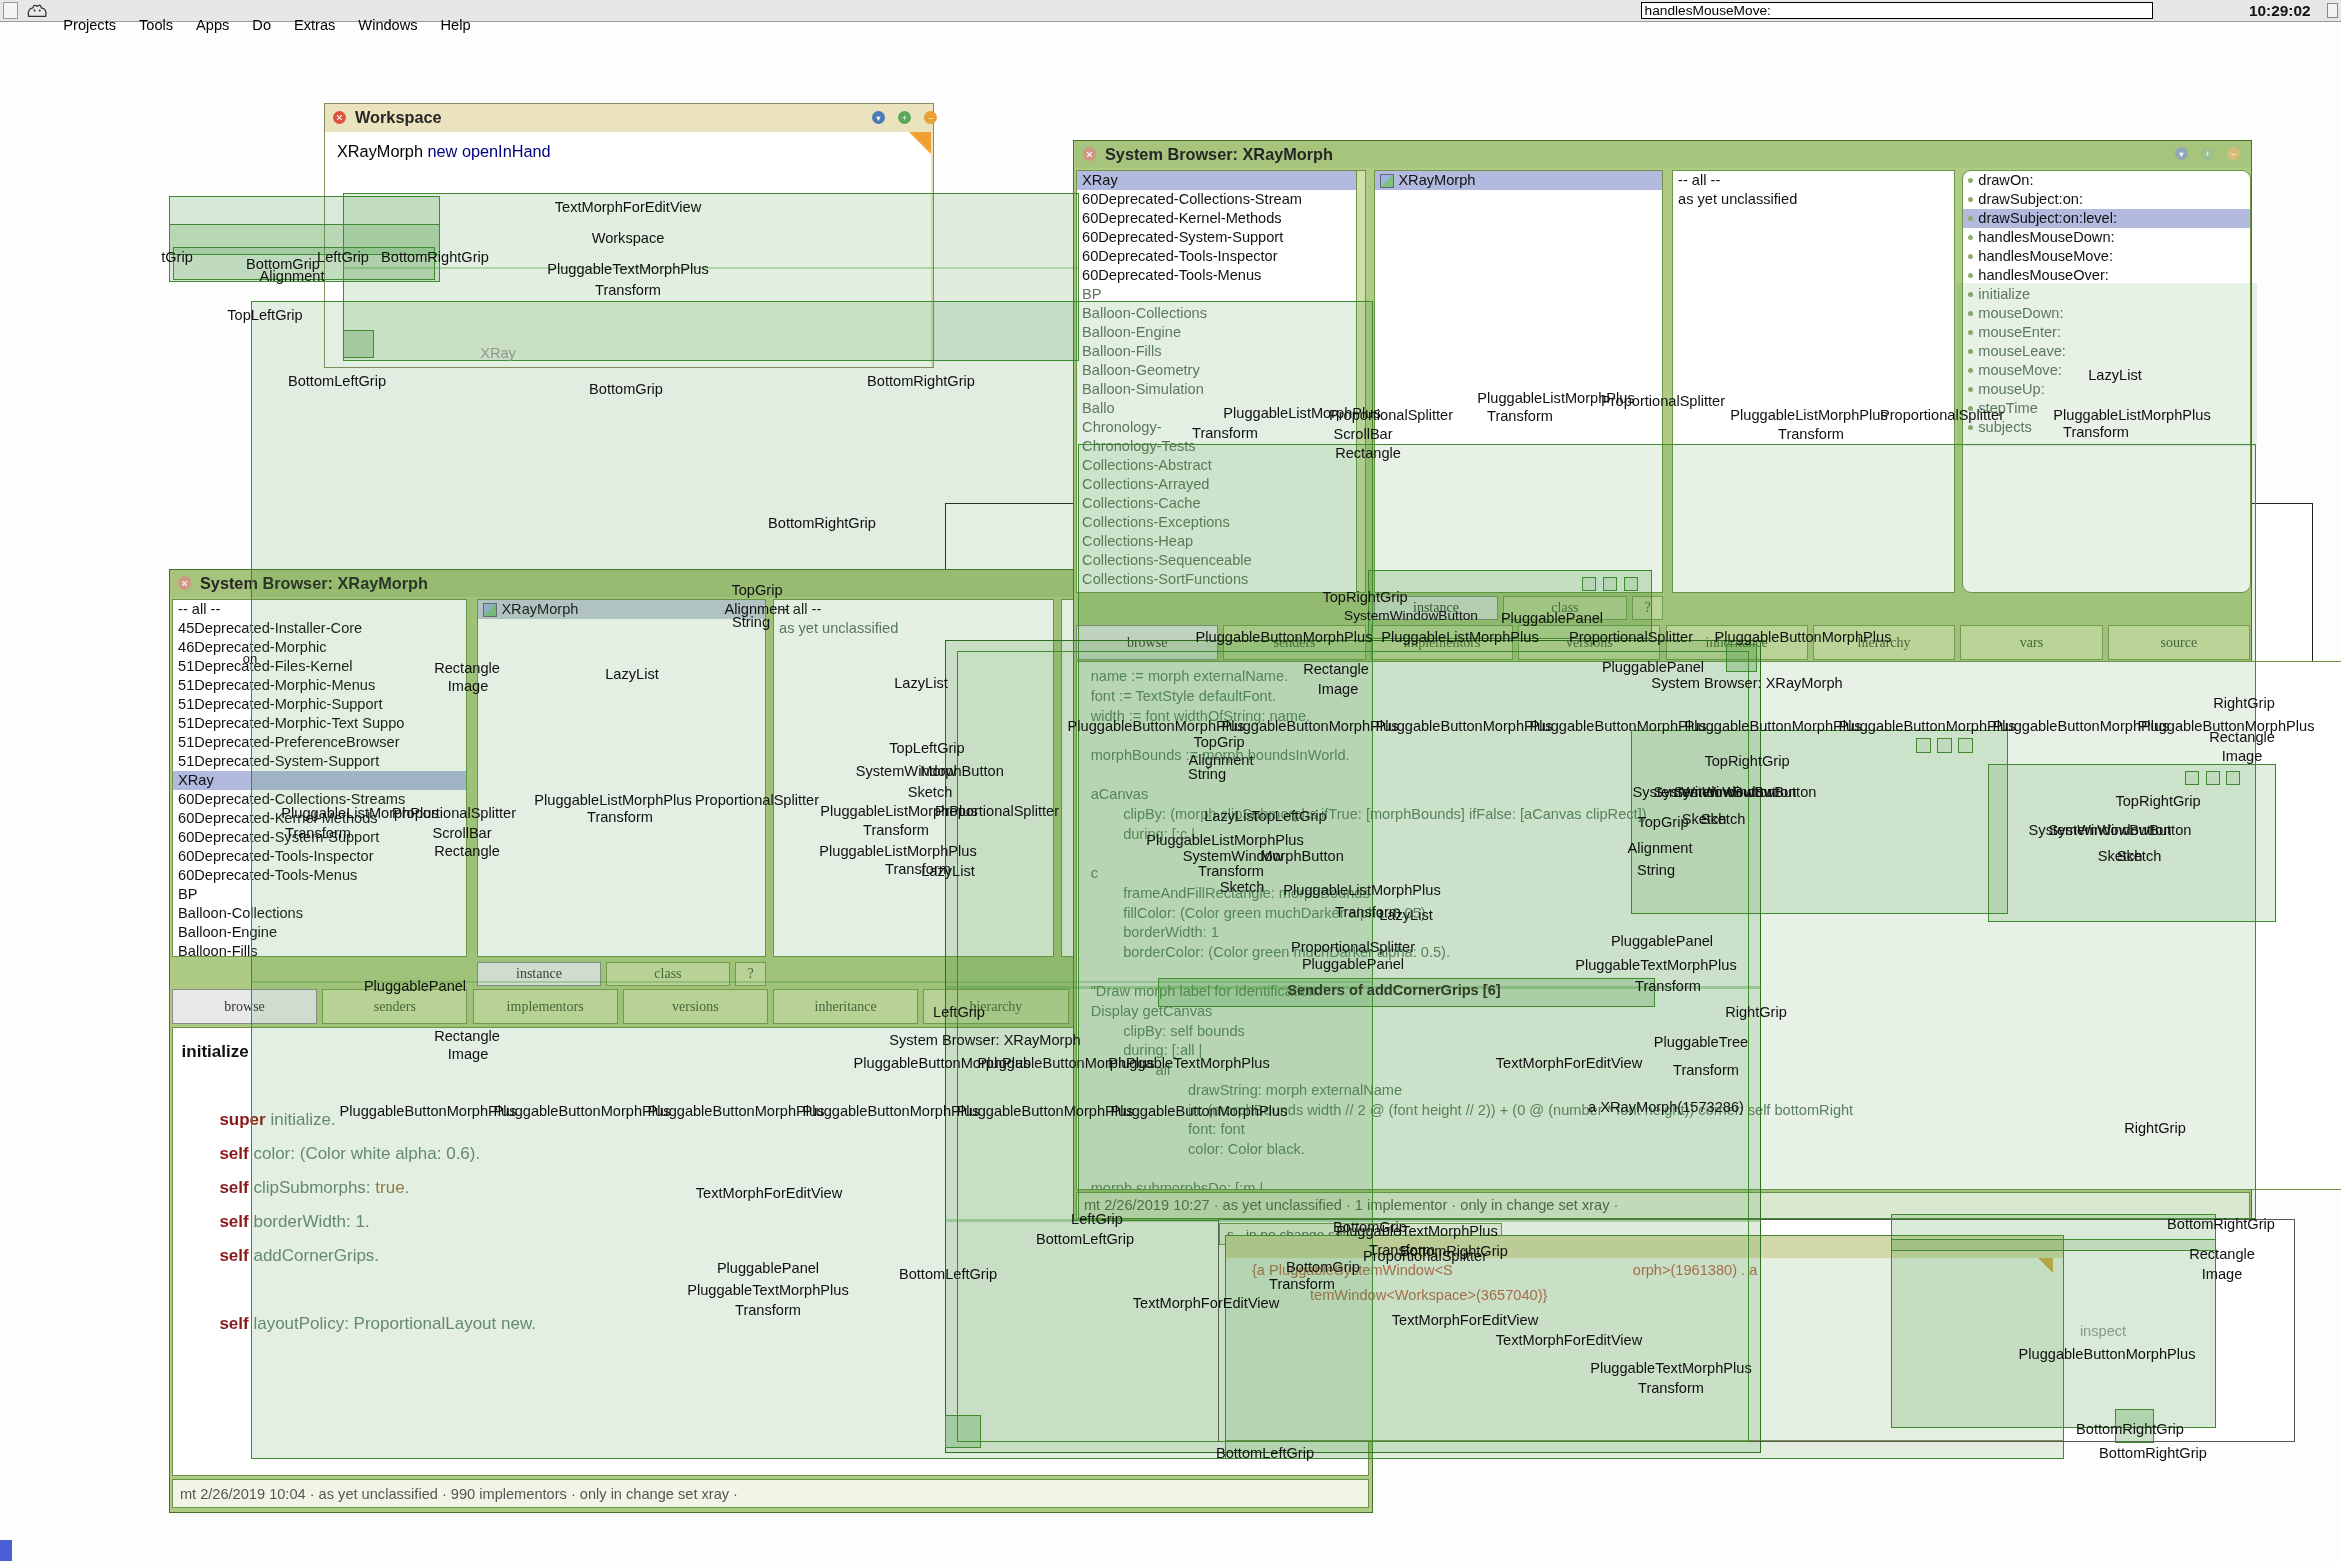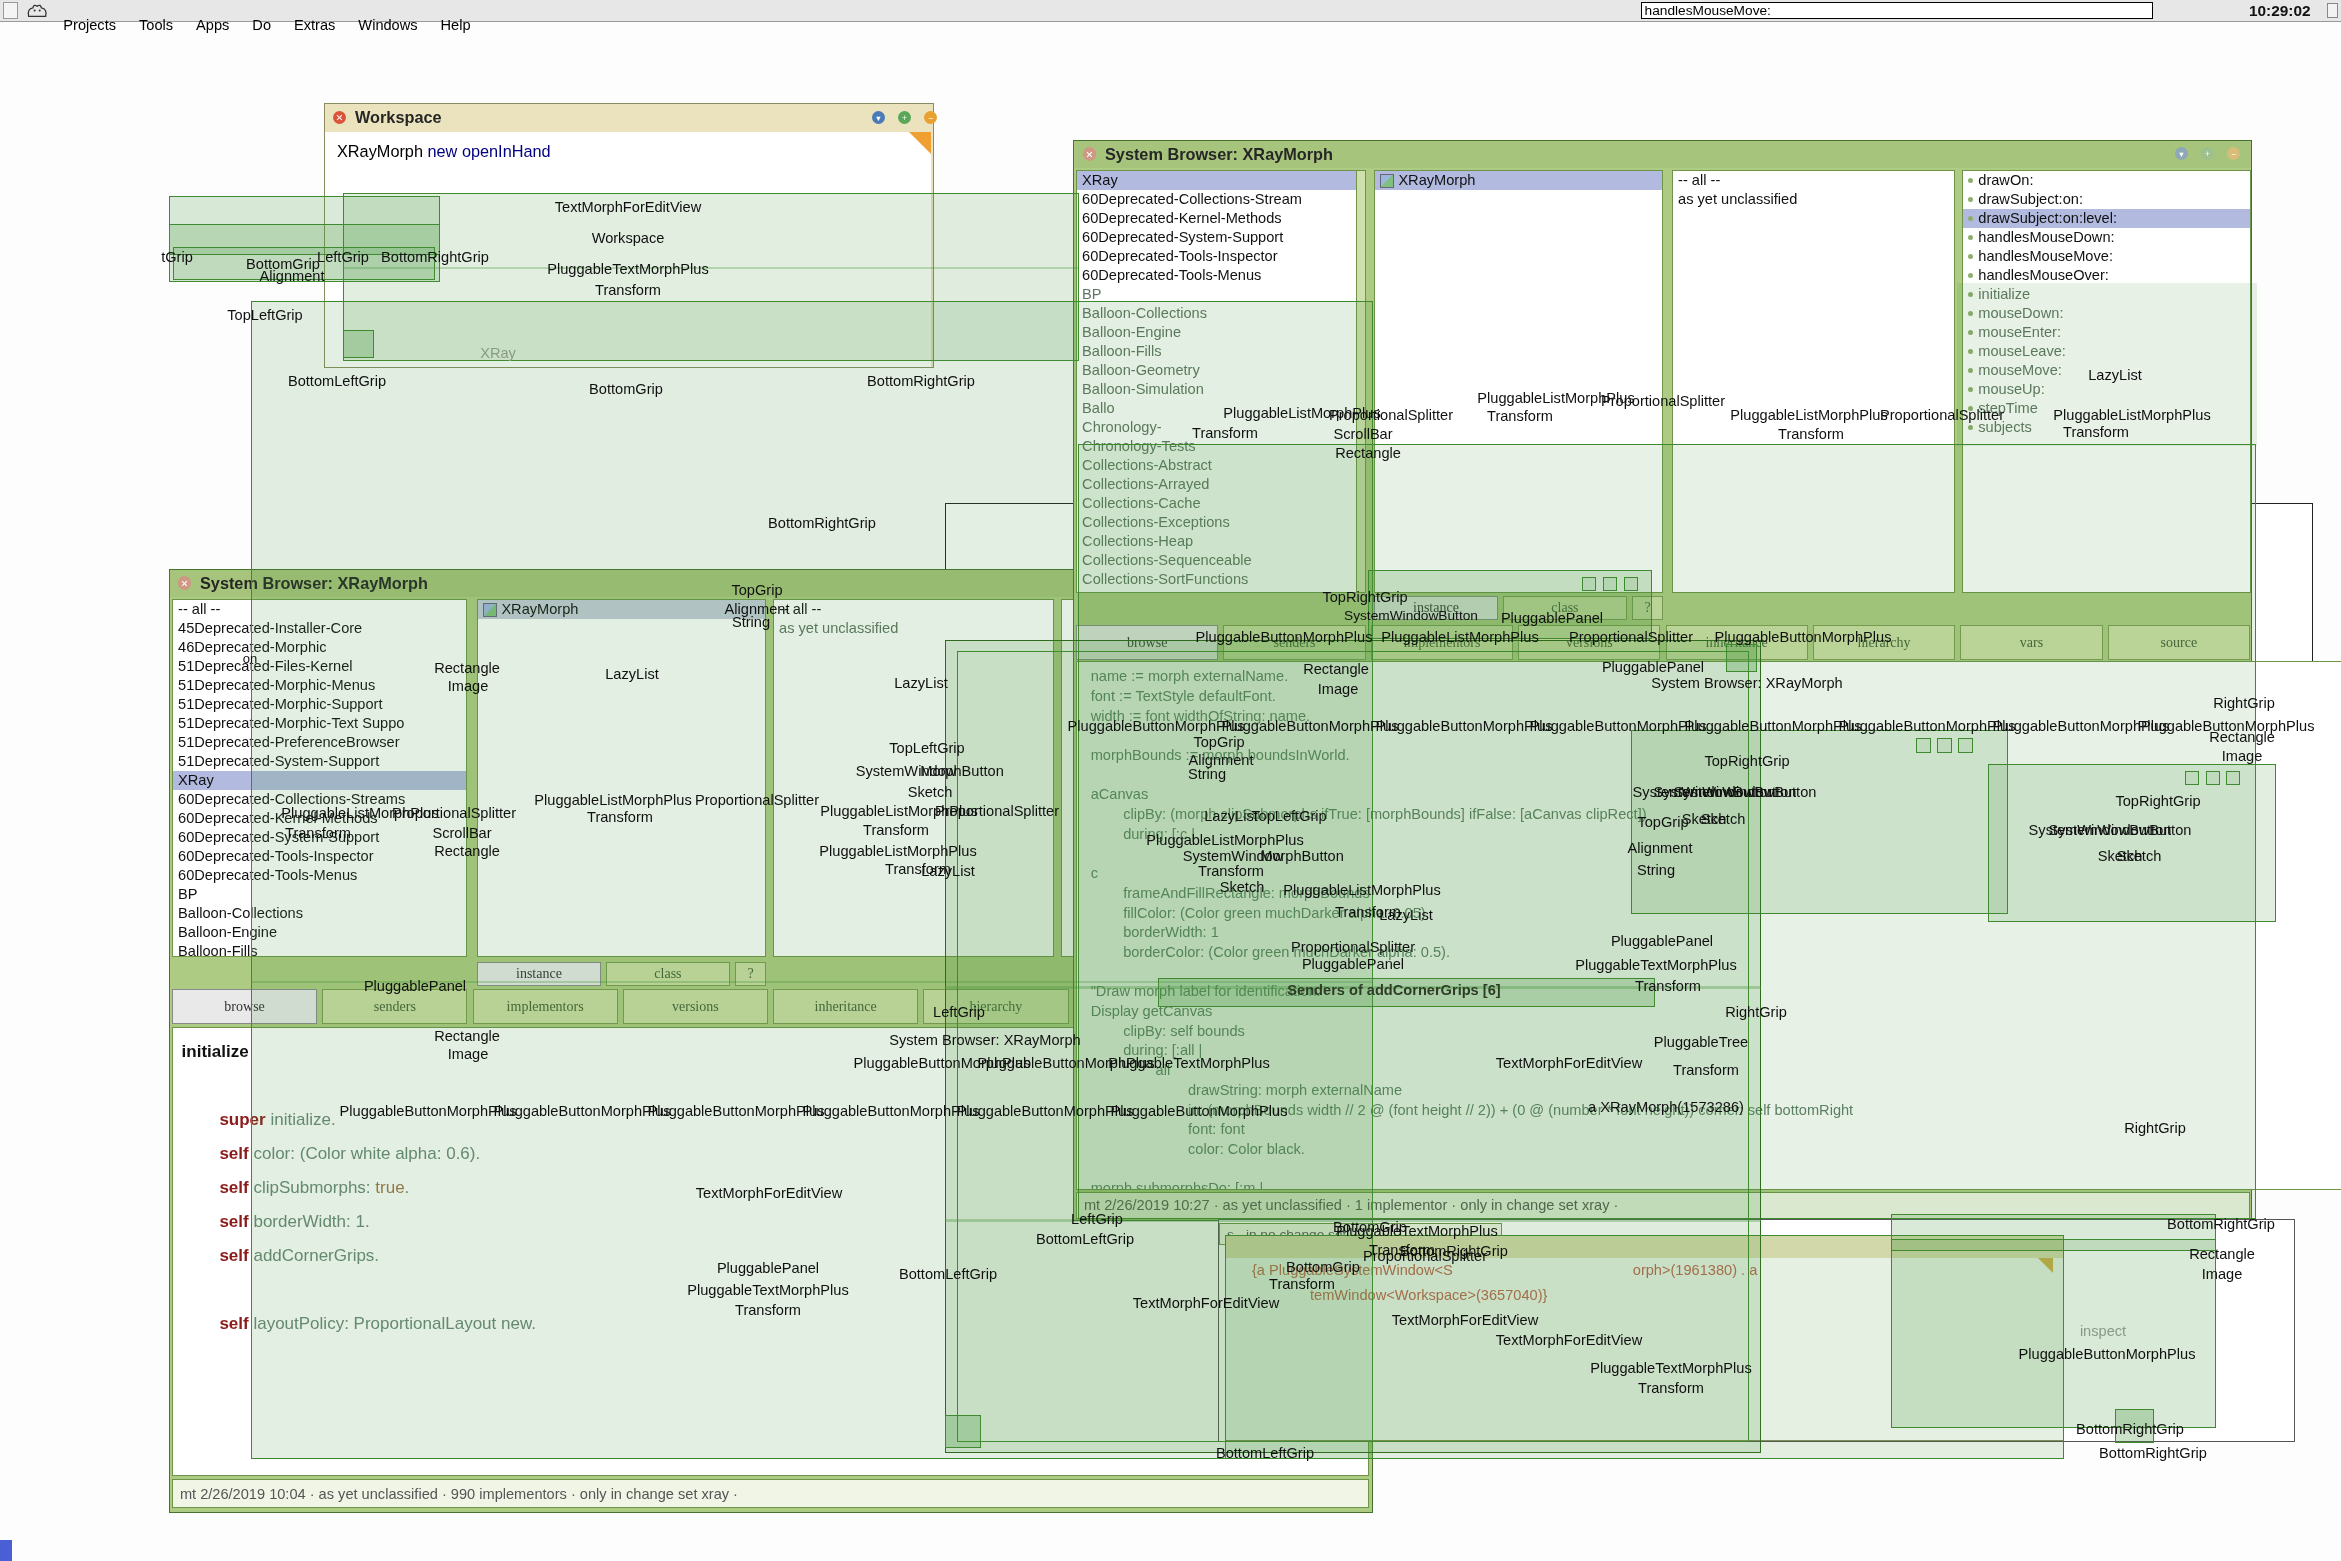--- a/index.html
+++ b/index.html
@@ -206,21 +206,21 @@
       <div class="row dim">Collections-Stack</div>
     </div>
   <div class="sbstrip" style="left:1356px;top:170px;width:10.3px;height:423px;"></div>
   <div class="pane" style="left:1374px;top:170px;width:289px;height:423px;">
       <div class="row sel"><span class="cicon"></span>XRayMorph</div>
     </div>
   <div class="pane" style="left:1672px;top:170px;width:283px;height:423px;">
       <div class="row">-- all --</div>
       <div class="row">as yet unclassified</div>
     </div>
-  <div class="pane" style="left:1962px;top:170px;width:289px;height:423px;">
+  <div class="pane" style="left:1962px;top:170px;width:289px;height:423px;border-radius:9px;">
       <div class="row"><span class="mk"></span>drawOn:</div>
       <div class="row"><span class="mk"></span>drawSubject:on:</div>
       <div class="row sel"><span class="mk"></span>drawSubject:on:level:</div>
       <div class="row"><span class="mk"></span>handlesMouseDown:</div>
       <div class="row"><span class="mk"></span>handlesMouseMove:</div>
       <div class="row"><span class="mk"></span>handlesMouseOver:</div>
       <div class="row dim"><span class="mk"></span>initialize</div>
       <div class="row dim"><span class="mk"></span>mouseDown:</div>
       <div class="row dim"><span class="mk"></span>mouseEnter:</div>
       <div class="row dim"><span class="mk"></span>mouseLeave:</div>

